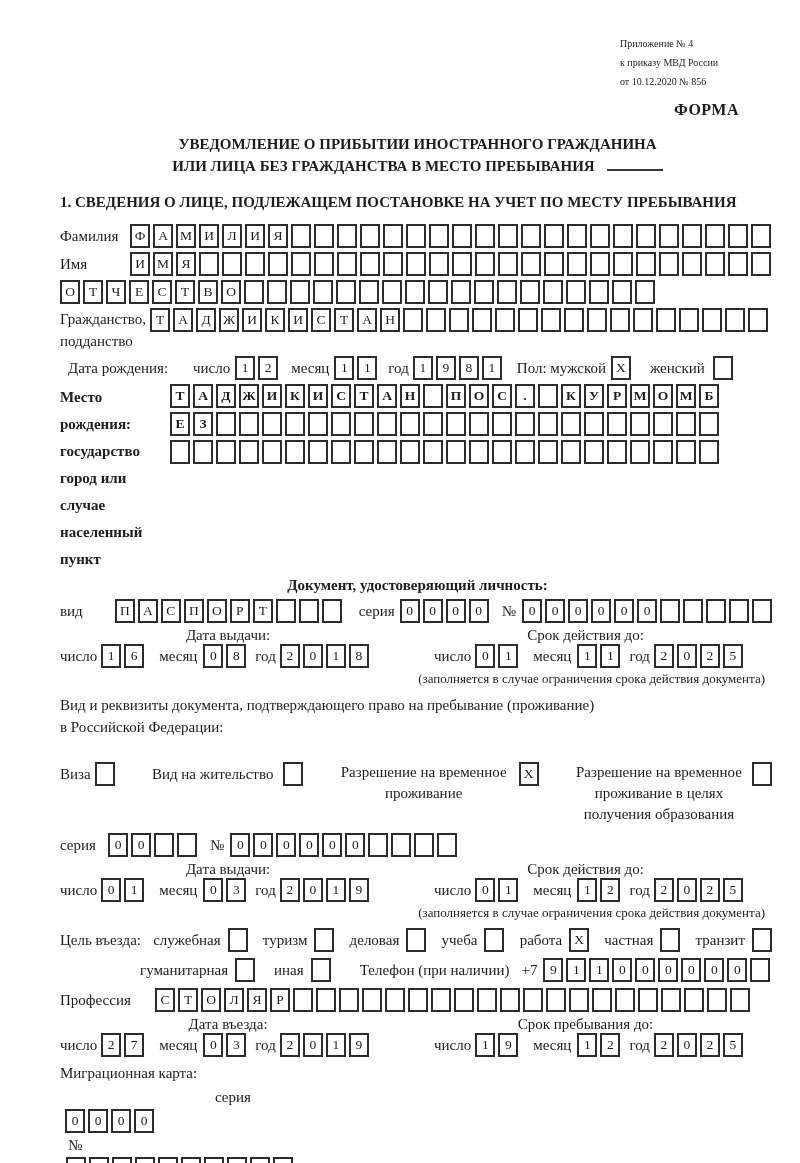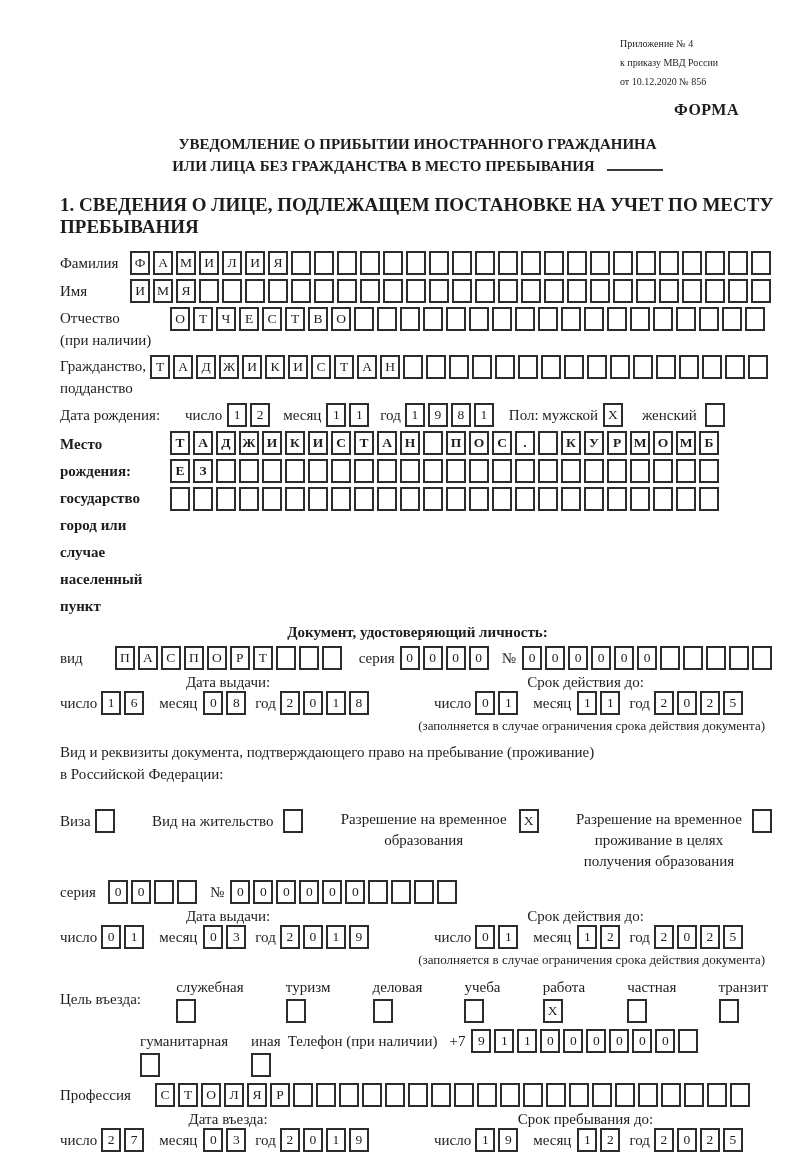--- a/index.html
+++ b/index.html
@@ -10,51 +10,51 @@
     overflow:hidden;
   }
   .page{padding:34px 25px 0 60px;width:715px;}
   
   .hdr{margin-left:560px;line-height:19px;font-size:10px;}
   .hdr .amend{margin-top:6px;}
   .forma{ text-align:right;padding-right:36px;font-weight:bold;font-size:16px;margin-top:10px;letter-spacing:.5px;}
   
   .title{text-align:center;font-weight:bold;font-size:15px;line-height:22px;margin-top:14px;}
   .blank-line{display:inline-block;width:56px;border-bottom:2.5px solid #3a3a3a;margin-left:12px;vertical-align:baseline;}
-  .sec-h{font-weight:bold;font-size:19px;margin-top:17px;margin-bottom:13px;}
+  .sec-h{font-weight:bold;font-size:15px;margin-top:17px;margin-bottom:13px;}
   
   .row{display:flex;align-items:flex-start;margin-bottom:4px;}
   .t{white-space:nowrap;line-height:24px;}
   .lblcol{flex:0 0 auto;line-height:22px;}
   .cells{display:inline-flex;flex-wrap:nowrap;}
   .cell{
     box-sizing:border-box;flex:0 0 20px;width:20px;height:24px;margin-right:3px;
     border:2px solid #2c2c2c;background:#fff;
     display:inline-flex;align-items:center;justify-content:center;
     font-size:13.5px;line-height:1;
   }
-  .w70{width:70px;} .w110{width:110px;} .w95{width:95px;} .w55{width:55px;} .w48{width:48px;} .w105{width:105px;}
+  .w70{width:70px;} .w110{width:110px;} .w95{width:95px;} .w55{width:55px;} .w48{width:48px;} .w105{width:105px;margin-left:8px;}
   .ml4{margin-left:4px;} .ml5{margin-left:5px;} .ml6{margin-left:6px;} .ml8{margin-left:8px;} .ml10{margin-left:10px;} .ml12{margin-left:12px;} .ml14{margin-left:14px;} .ml16{margin-left:16px;} .ml20{margin-left:20px;}
   .stackrows .cells{margin-bottom:4px;}
   .doc-h{font-weight:bold;text-align:center;margin:2px 0 5px 0;font-size:15px;}
   .dg{display:inline-flex;align-items:center;}
   .dhead{display:flex;margin-top:2px;}
   .dhead .dl{width:47%;text-align:center;}
   .dhead .dr{flex:1;text-align:center;}
   .drow{display:flex;margin-bottom:2px;}
   .drow .dl{width:47%;}
   .drow .dr{flex:1;padding-left:38px;}
   .note{font-size:13px;text-align:right;padding-right:10px;line-height:17px;margin-bottom:7px;}
   .para{line-height:22px;}
   .permits{display:flex;justify-content:space-between;align-items:flex-start;margin-top:24px;margin-bottom:8px;}
   .opt{display:inline-flex;align-items:flex-start;}
   .opt .t{line-height:24px;}
   .stack{display:flex;flex-direction:column;text-align:center;line-height:21px;}
   .purpose{display:flex;justify-content:space-between;align-items:center;}
-  .pair{display:inline-flex;align-items:flex-start;flex-direction:column;}
+  .pair{display:inline-flex;align-items:flex-start;}
   .pair .t{margin-right:7px;}
 </style>
 </head>
 <body>
 
 <div class="page">
 
   <div class="hdr">
     <div>Приложение № 4</div>
     <div>к приказу МВД России</div>
@@ -131,24 +131,20 @@
         <span class="cell"></span>
         <span class="cell"></span>
         <span class="cell"></span>
         <span class="cell"></span>
         <span class="cell"></span>
         <span class="cell"></span>
       </span>
   </div>
 
   <div class="row">
-    <span class="lblcol w110">
-      <div>Отчество</div>
-      <div>(при наличии)</div>
-    </span>
     <span class="cells">
         <span class="cell">О</span>
         <span class="cell">Т</span>
         <span class="cell">Ч</span>
         <span class="cell">Е</span>
         <span class="cell">С</span>
         <span class="cell">Т</span>
         <span class="cell">В</span>
         <span class="cell">О</span>
         <span class="cell"></span>
@@ -427,21 +423,21 @@
     </span>
     <span class="opt">
       <span class="t">Вид на жительство</span>
       <span class="cells ml10">
           <span class="cell"></span>
         </span>
     </span>
     <span class="opt">
       <span class="stack">
         <span>Разрешение на временное</span>
-        <span>образования</span>
+        <span>проживание</span>
       </span>
       <span class="cells ml12">
           <span class="cell">X</span>
         </span>
     </span>
     <span class="opt">
       <span class="stack">
         <span>Разрешение на временное</span>
         <span>проживание в целях</span>
         <span>получения образования</span>
@@ -577,21 +573,21 @@
         <span class="cells">
           <span class="cell"></span>
         </span>
       </span>
     <span class="pair ml16">
         <span class="t">иная</span>
         <span class="cells">
           <span class="cell"></span>
         </span>
       </span>
-    <span class="t" style="">Телефон (при наличии)</span>
+    <span class="t" style="margin-left:26px;">Телефон (при наличии)</span>
     <span class="t ml12">+7</span>
     <span class="cells ml6">
         <span class="cell">9</span>
         <span class="cell">1</span>
         <span class="cell">1</span>
         <span class="cell">0</span>
         <span class="cell">0</span>
         <span class="cell">0</span>
         <span class="cell">0</span>
         <span class="cell">0</span>

